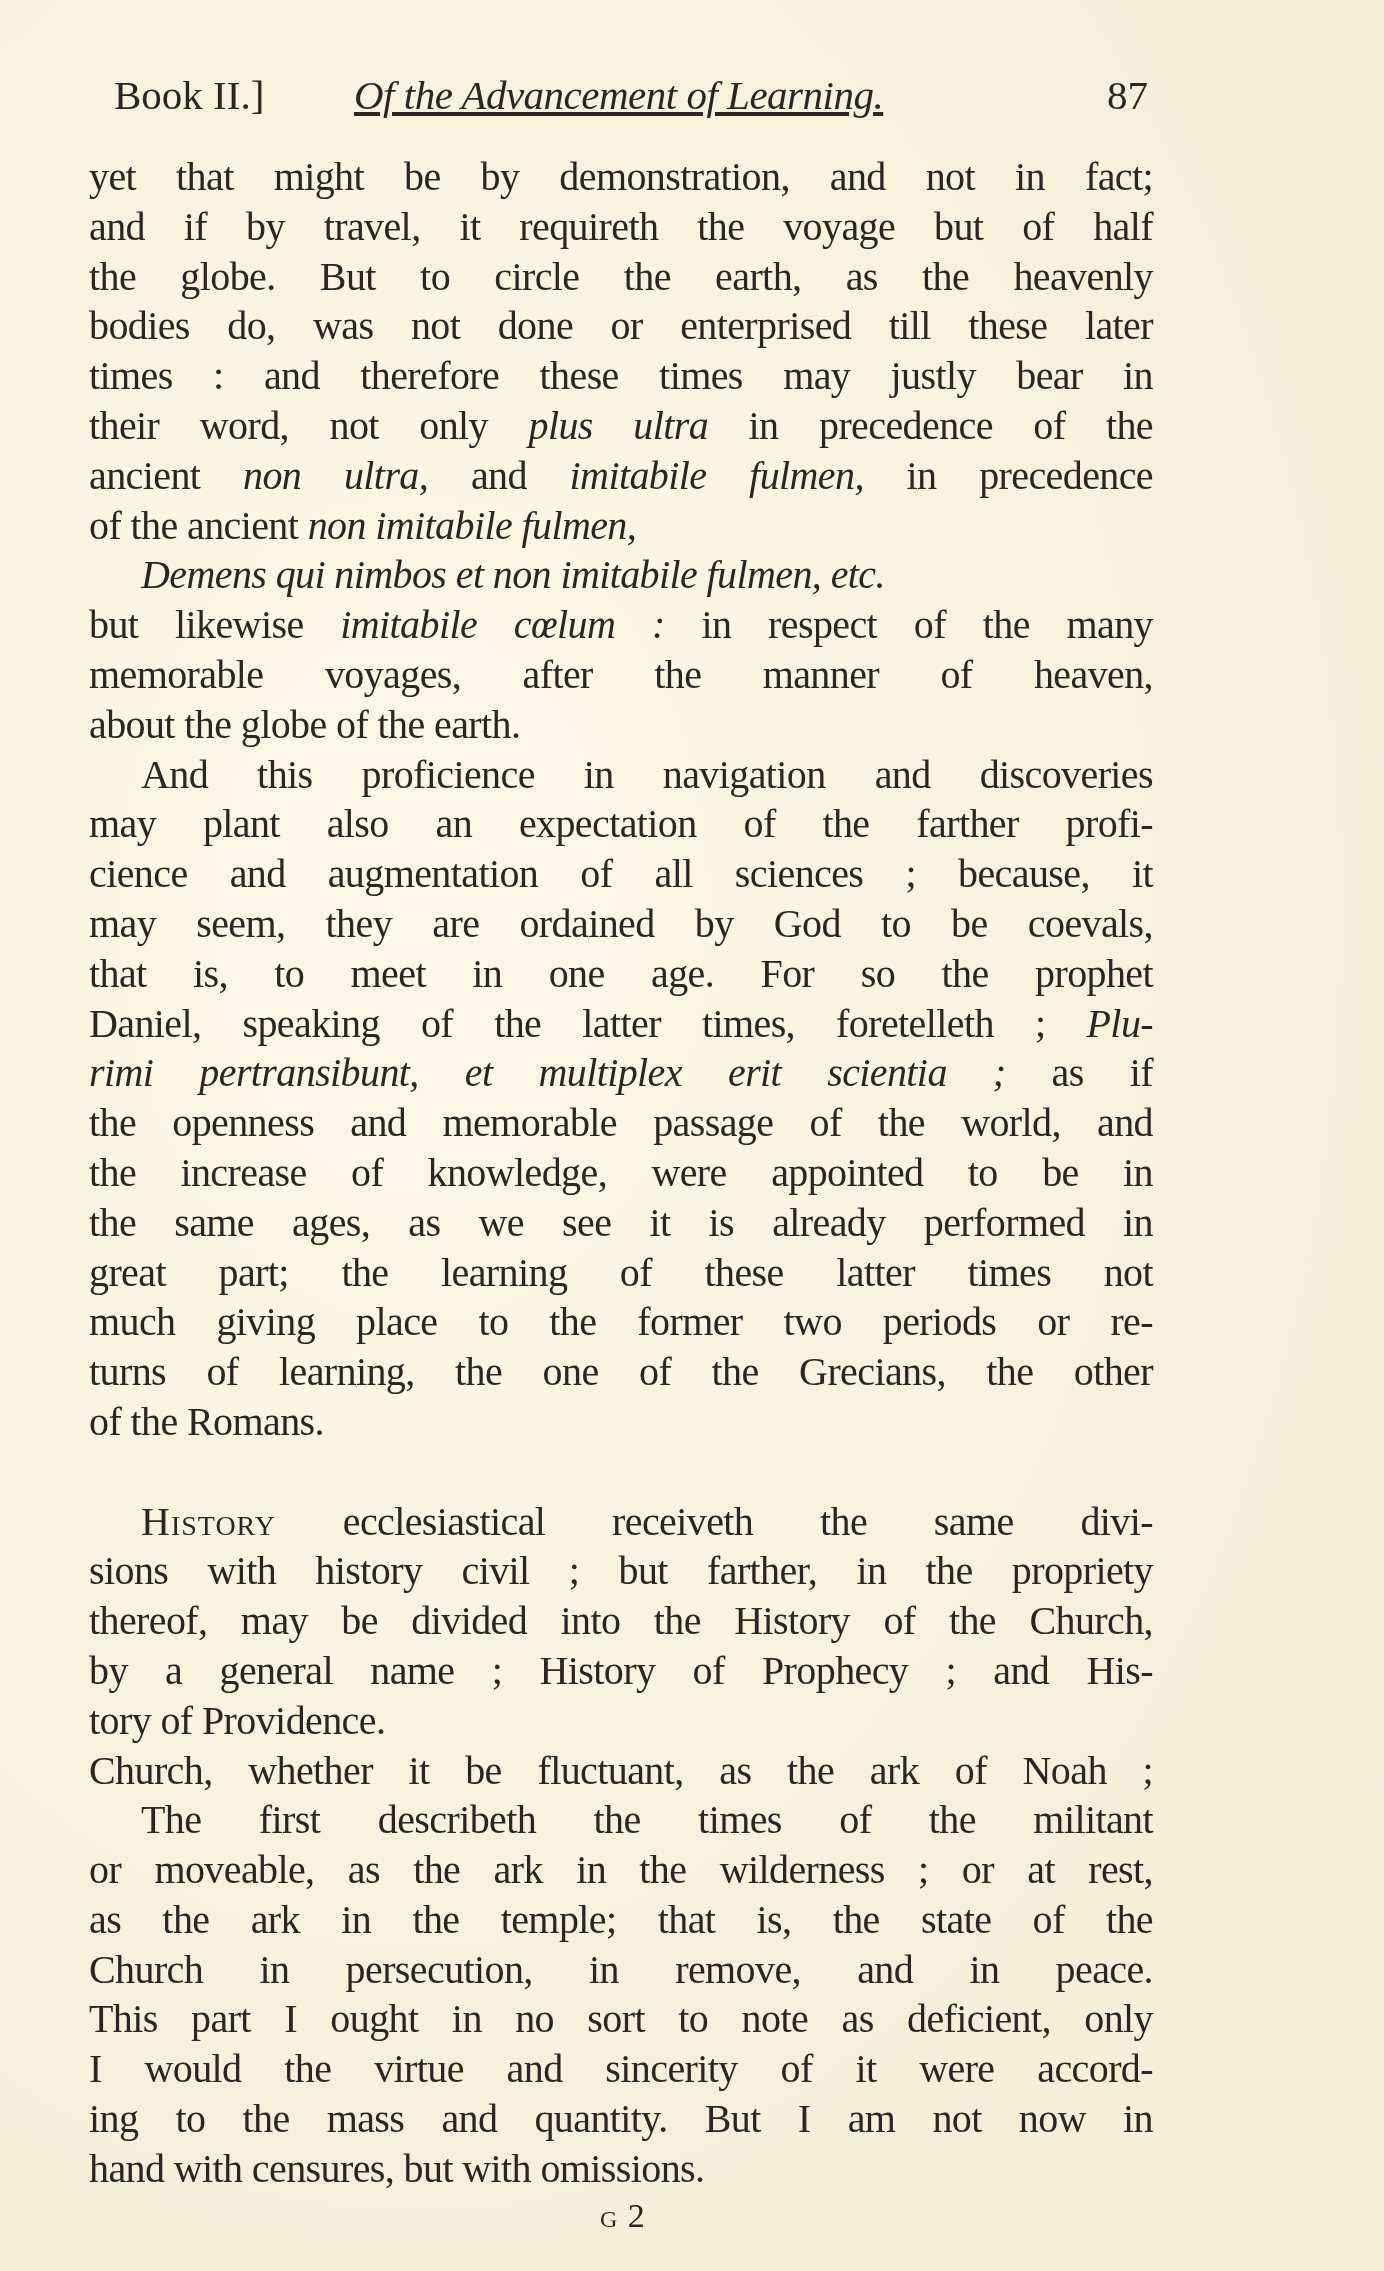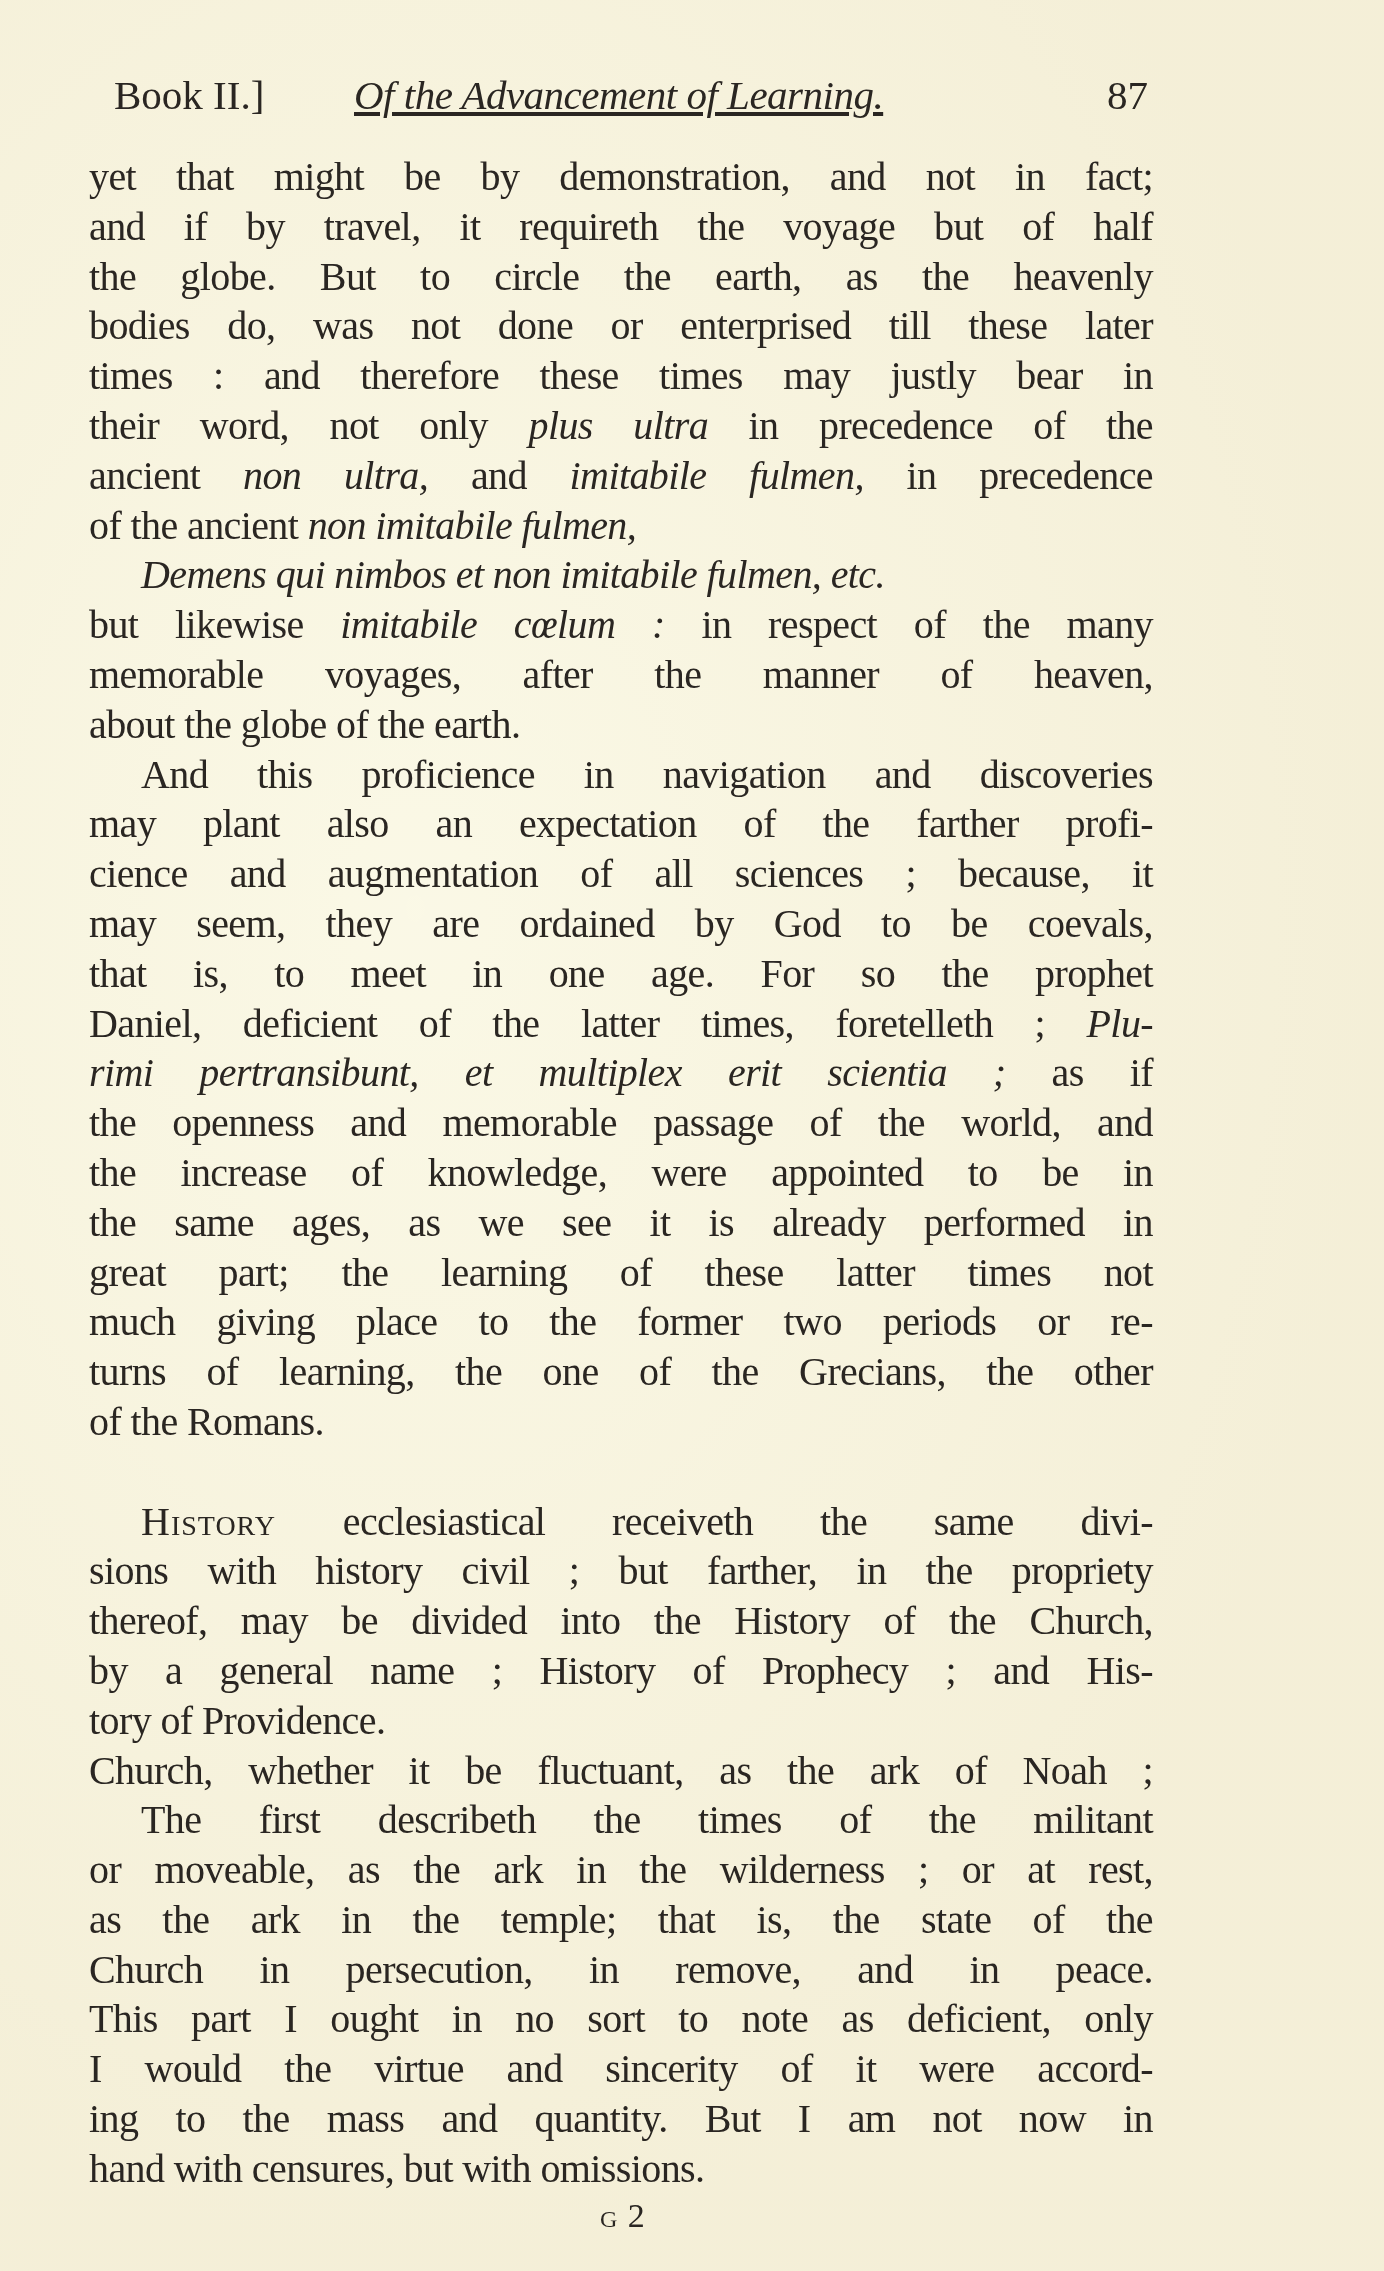--- a/index.html
+++ b/index.html
@@ -63,21 +63,21 @@
       <div class="line last"><span>of the ancient </span><i>non imitabile fulmen,</i></div>
       <div class="line verse"><i>Demens qui nimbos et non imitabile fulmen, etc.</i></div>
       <div class="line"><span>but likewise </span><i>imitabile cœlum :</i><span> in respect of the many</span></div>
       <div class="line"><span>memorable voyages, after the manner of heaven,</span></div>
       <div class="line last"><span>about the globe of the earth.</span></div>
       <div class="line indent"><span>And this proficience in navigation and discoveries</span></div>
       <div class="line"><span>may plant also an expectation of the farther profi-</span></div>
       <div class="line"><span>cience and augmentation of all sciences ; because, it</span></div>
       <div class="line"><span>may seem, they are ordained by God to be coevals,</span></div>
       <div class="line"><span>that is, to meet in one age.  For so the prophet</span></div>
-      <div class="line"><span>Daniel, deficient of the latter times, foretelleth ; </span><i>Plu-</i></div>
+      <div class="line"><span>Daniel, speaking of the latter times, foretelleth ; </span><i>Plu-</i></div>
       <div class="line"><i>rimi pertransibunt, et multiplex erit scientia ;</i><span> as if</span></div>
       <div class="line"><span>the openness and memorable passage of the world, and</span></div>
       <div class="line"><span>the increase of knowledge, were appointed to be in</span></div>
       <div class="line"><span>the same ages, as we see it is already performed in</span></div>
       <div class="line"><span>great part; the learning of these latter times not</span></div>
       <div class="line"><span>much giving place to the former two periods or re-</span></div>
       <div class="line"><span>turns of learning, the one of the Grecians, the other</span></div>
       <div class="line last"><span>of the Romans.</span></div>
       <div class="gap"></div>
       <div class="line indent"><span class="sc">History</span><span> ecclesiastical receiveth the same divi-</span></div>

